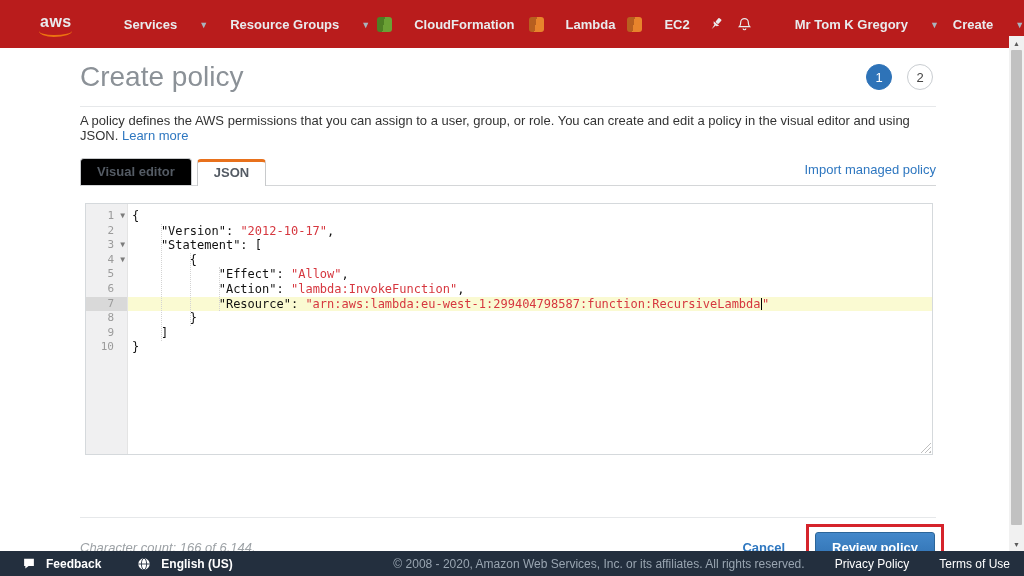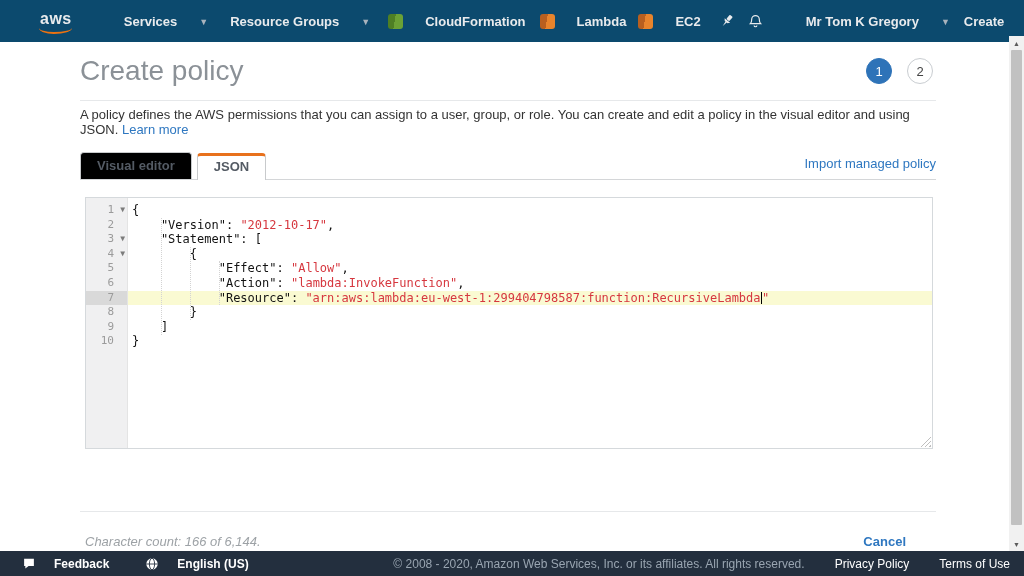--- a/index.html
+++ b/index.html
@@ -4,21 +4,21 @@
 <style>
   * { box-sizing: border-box; }
   html,body { margin:0; padding:0; }
   body {
     width:1024px; height:576px; overflow:hidden; position:relative;
     background:#fff; font-family:"Liberation Sans", sans-serif;
   }
 
   
   .topnav {
-    height:42px; background:#0c4a6e; display:flex; align-items:center;
+    height:48px; background:#b91c1c; display:flex; align-items:center;
     color:#e9ebed; font-size:13px; white-space:nowrap;
   }
   .logo { margin-left:38px; position:relative; font-weight:700; font-size:16px; letter-spacing:.5px; padding:2px 2px 7px; cursor:pointer; }
   .logo .smile {
     position:absolute; left:1px; right:2px; bottom:1px; height:6px;
     border-bottom:2px solid #ec7211; border-radius:0 0 55% 45% / 0 0 100% 100%;
   }
   .nav-item { display:flex; align-items:center; gap:22px; font-weight:700; cursor:pointer; }
   .caret { font-size:9px; color:#a9b3bd; margin-top:1px; }
   .svc-icon { width:15px; height:15px; border-radius:3px; flex:0 0 auto; }
@@ -67,36 +67,36 @@
   .indent-guide { position:absolute; width:0; border-left:1px dotted #d3d3d3; }
   .resize-handle {
     position:absolute; right:1px; bottom:1px; width:11px; height:11px;
     background:repeating-linear-gradient(135deg,#fff 0 2px,#bfbfbf 2px 3px);
     clip-path:polygon(100% 0,100% 100%,0 100%); cursor:nwse-resize;
   }
 
   
   .bottom-divider { margin-top:62px; }
   .actions-row { display:flex; align-items:center; margin-top:8px; height:42px; }
-  .char-count { font-style:italic; color:#9da2a6; font-size:13px; margin-left:5px; }
+  .char-count { font-style:italic; color:#9da2a6; font-size:13px; }
   .cancel { margin-left:auto; font-weight:700; font-size:13px; margin-right:30px; }
   .review-wrap { position:relative; margin-right:1px; }
   .review-btn {
     background:linear-gradient(180deg,#4388ca,#2f70b1); border:1px solid #2b6599; color:#fff;
     font-weight:700; font-size:13px; padding:7px 16px; border-radius:3px; cursor:pointer;
     font-family:"Liberation Sans", sans-serif;
   }
   .annotation { position:absolute; top:-8px; left:-9px; right:-9px; bottom:-7px; border:3px solid #d5232b; pointer-events:none; }
 
   
   .footer {
     position:absolute; left:0; right:0; bottom:0; height:25px; background:#232f3e;
     display:flex; align-items:center; color:#fff; font-size:12px; padding:0 14px 0 22px; white-space:nowrap;
   }
-  .footer-item { display:flex; align-items:center; gap:18px; font-weight:700; cursor:pointer; }
+  .footer-item { display:flex; align-items:center; gap:10px; font-weight:700; cursor:pointer; }
   .copyright { margin-left:auto; color:#99a5b1; font-weight:400; }
   .footer-link { margin-left:30px; font-weight:400; color:#fff; cursor:pointer; }
 
   
   .scrollbar { position:absolute; top:36px; right:0; width:15px; bottom:25px; background:#f1f1f1; }
   .scroll-arrow { height:14px; display:flex; align-items:center; justify-content:center; font-size:7px; color:#5b5b5b; cursor:pointer; }
   .scroll-arrow.down { position:absolute; bottom:0; left:0; right:0; }
   .scroll-thumb { position:absolute; top:14px; bottom:26px; left:2px; right:2px; background:#c1c1c1; border-radius:1px; cursor:grab; }
 </style>
 </head>
@@ -108,21 +108,21 @@
     <span class="smile"></span>
   </div>
   <div class="nav-item" style="margin-left:50px">
     <span>Services</span>
     <span class="caret">▼</span>
   </div>
   <div class="nav-item" style="margin-left:22px">
     <span>Resource Groups</span>
     <span class="caret">▼</span>
   </div>
-  <div class="nav-item" style="margin-left:18px">
+  <div class="nav-item" style="margin-left:7px">
     <span class="svc-icon green"></span>
     <span>CloudFormation</span>
   </div>
   <div class="nav-item" style="margin-left:14px">
     <span class="svc-icon orange"></span>
     <span>Lambda</span>
   </div>
   <div class="nav-item" style="margin-left:12px">
     <span class="svc-icon orange"></span>
     <span>EC2</span>
@@ -205,20 +205,24 @@
         <div class="code-line"><span class="plain">}</span></div>
       </div>
     <div class="resize-handle"></div>
   </div>
 
   <hr class="divider bottom-divider">
 
   <div class="actions-row">
     <div class="char-count">Character count: 166 of 6,144.</div>
     <a class="link cancel" href="#">Cancel</a>
+    <span class="review-wrap">
+      <button class="review-btn">Review policy</button>
+      <span class="annotation"></span>
+    </span>
   </div>
 </div>
 
 <div class="scrollbar">
   <div class="scroll-arrow">▲</div>
   <div class="scroll-thumb"></div>
   <div class="scroll-arrow down">▼</div>
 </div>
 
 <div class="footer">

